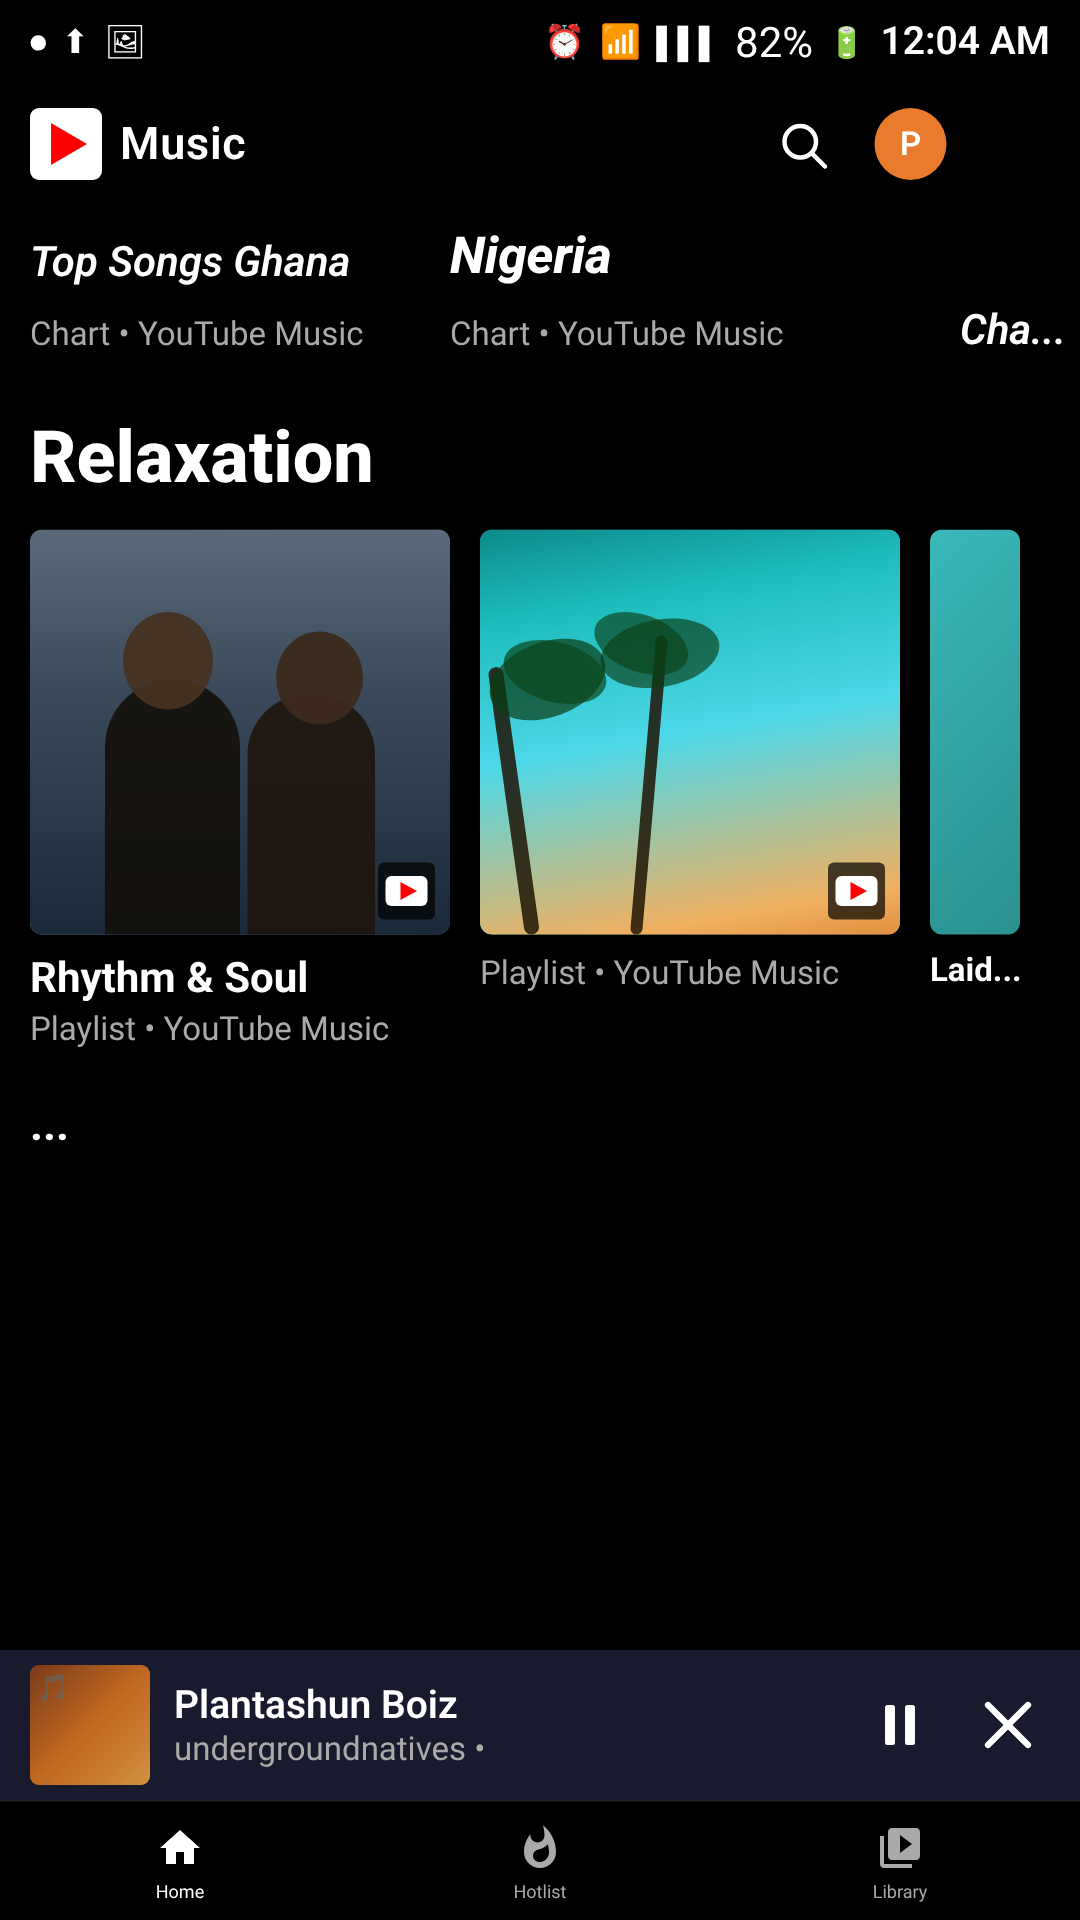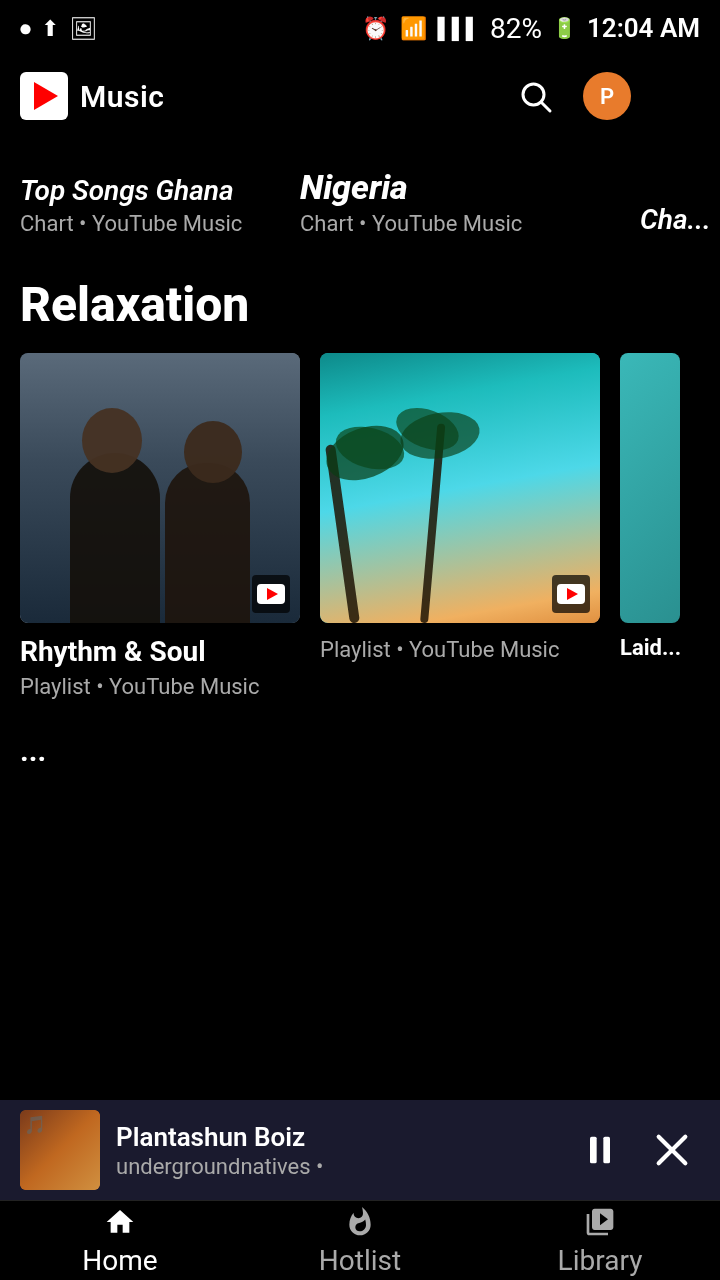--- a/index.html
+++ b/index.html
@@ -74,21 +74,21 @@
       height: 120px;
       display: flex;
       align-items: flex-end;
     }
     .chart-item {
       min-width: 280px;
       padding: 0 20px 10px 20px;
     }
     .chart-item-wide { min-width: 340px; }
     .chart-title { font-size: 26px; font-weight: 600; color: #fff; }
-    .chart-subtitle { font-size: 22px; color: #aaa; margin-top: 4px; }
+    .chart-subtitle { font-size: 22px; color: #aaa; margin-top: 20px; }
 
     
     .section {
       padding: 20px 0 10px 0;
     }
     .section-title {
       font-size: 48px;
       font-weight: 800;
       color: #fff;
       padding: 0 20px;
@@ -215,21 +215,21 @@
       align-items: center;
       gap: 4px;
       cursor: pointer;
       flex: 1;
       padding: 8px 0;
     }
     .nav-icon {
       width: 36px; height: 36px;
       display: flex; align-items: center; justify-content: center;
     }
-    .nav-label { font-size: 28px; color: #aaa; }
+    .nav-label { font-size: 12px; color: #aaa; }
     .nav-label.active { color: #fff; }
 
     
     .upcoming-section {
       padding: 20px 20px 0 20px;
       margin-bottom: 200px;
     }
   </style>
 </head>
 <body>

